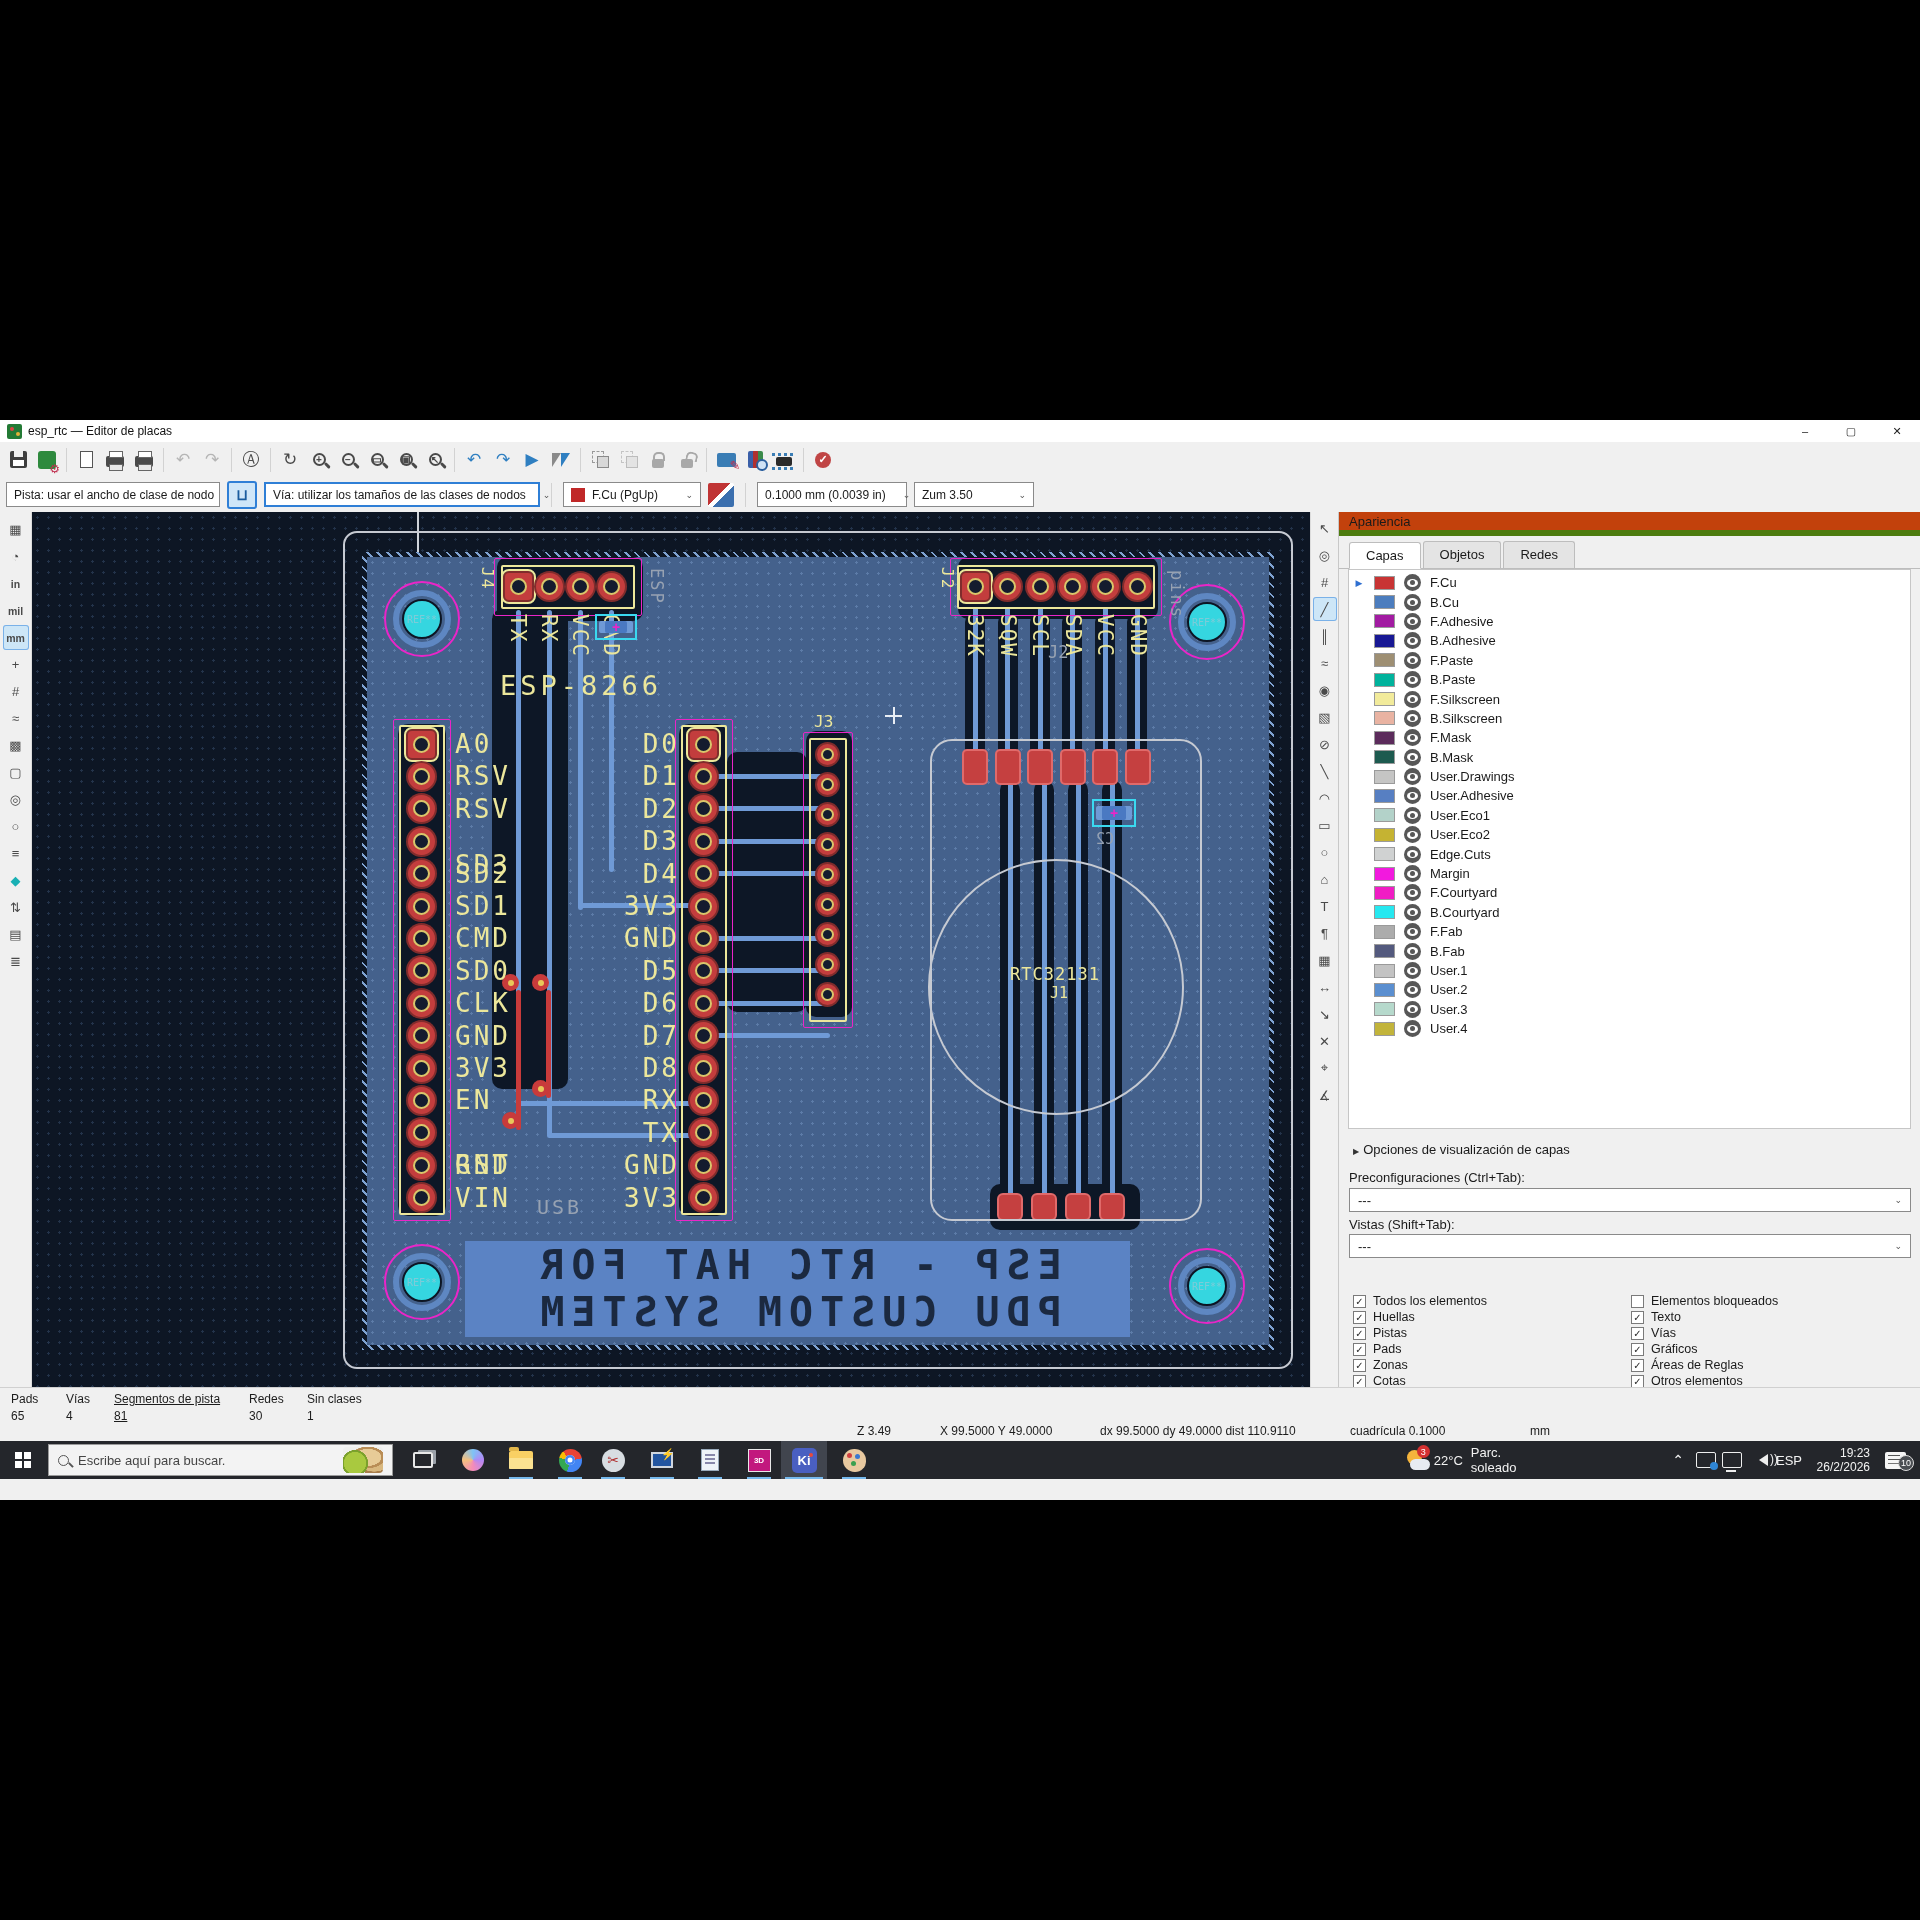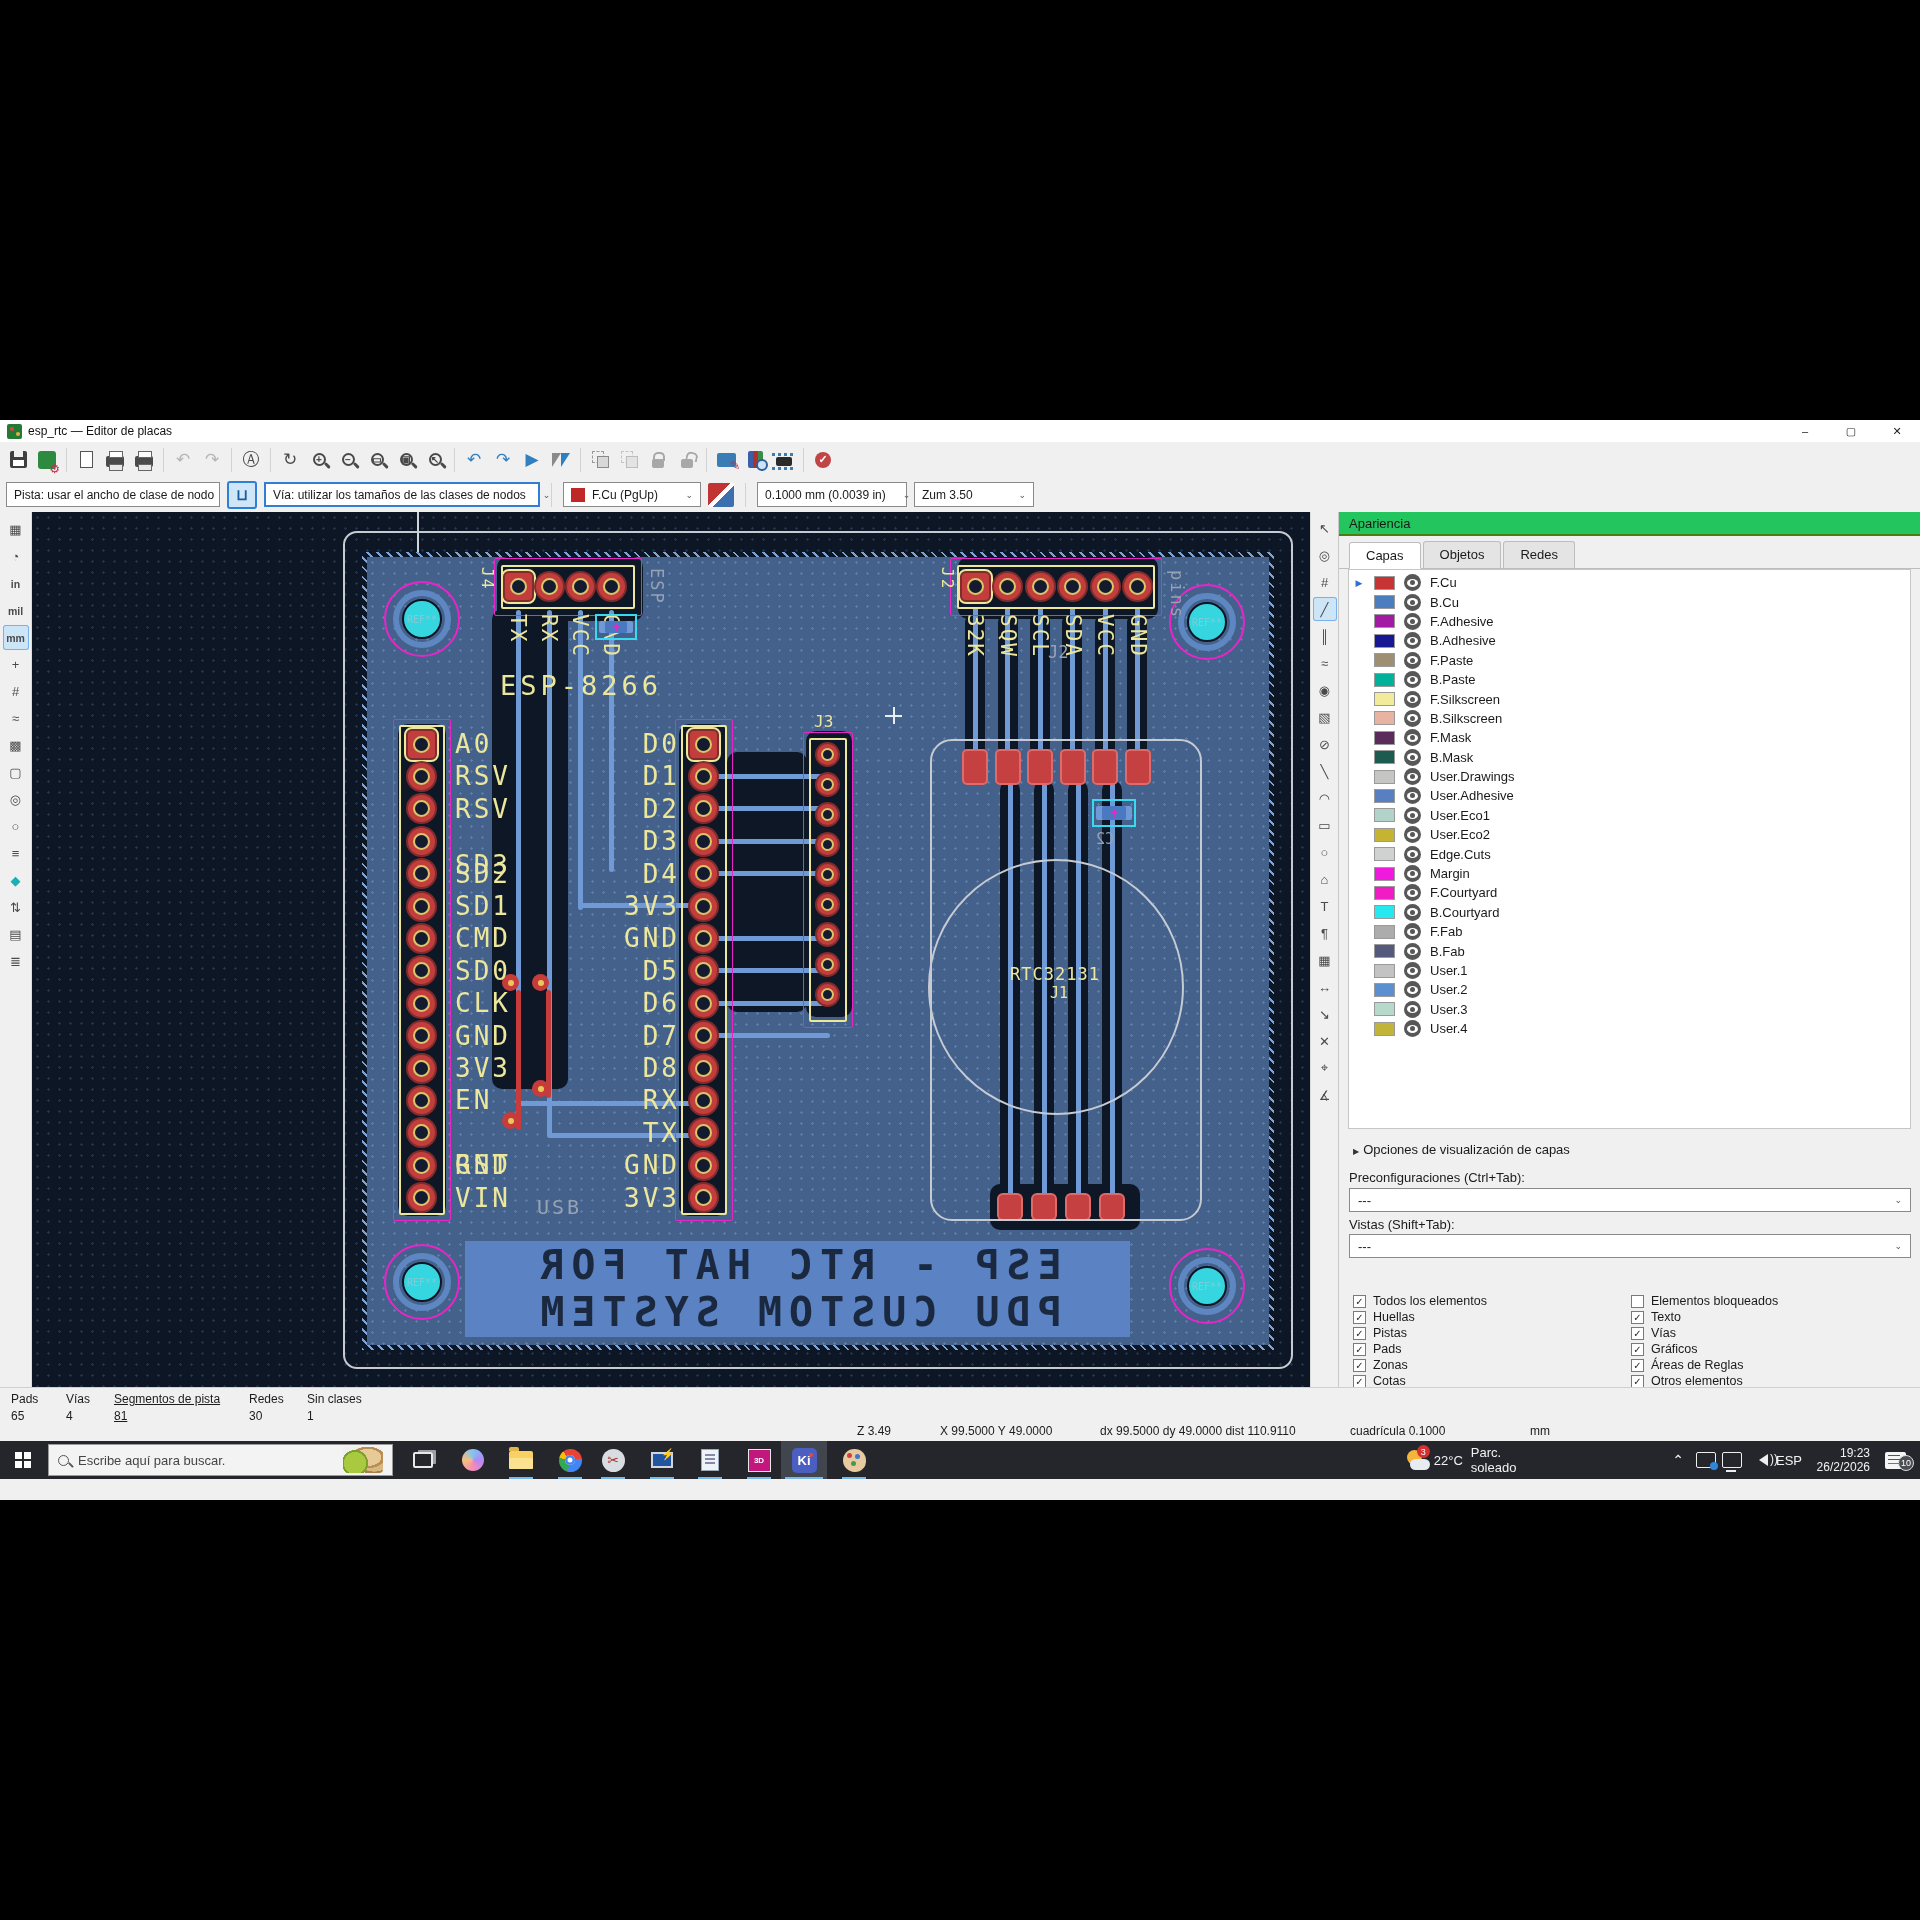--- a/index.html
+++ b/index.html
@@ -62,21 +62,21 @@
 .hole .ring{width:58px;height:58px;border-radius:50%;border:6px solid #5e87c2;display:flex;align-items:center;justify-content:center}
 .hole .disc{width:40px;height:40px;border-radius:50%;background:#35d6e0;border:2px solid #0c1524}
 .hole .rtext{position:absolute;color:#b9c3d2;font-size:10px;opacity:.55;font-family:"DejaVu Sans Mono",monospace}
 .cap{position:absolute;border:2px solid #3ad9f0;display:flex;align-items:center;justify-content:center}
 .cap .body{width:60%;height:58%;background:#4a79c2;border-radius:2px;box-shadow:-6px 0 0 #6f9ad6,6px 0 0 #6f9ad6}
 .cap::after{content:"+";position:absolute;color:#ea25c8;font-size:14px;font-weight:700}
 #seltext{background:#5b83c4;display:flex;flex-direction:column;align-items:center;justify-content:center;transform:scaleX(-1);color:#1b2940;font-family:"DejaVu Sans Mono",monospace;font-weight:700;font-size:40px;letter-spacing:7px;line-height:47px;white-space:nowrap}
 .xline{position:absolute;background:#e8edf4}
 
 #panel{width:582px;background:#f0f0f0;border-left:1px solid #c8c8c8;font-size:13px;color:#1a1a1a;position:relative}
-#ptitle{height:24px;display:flex;align-items:center;padding-left:10px;border-bottom:2px solid #4d7c0f;background:#22c55e}
+#ptitle{height:24px;display:flex;align-items:center;padding-left:10px;border-bottom:6px solid #4d7c0f;background:#c2410c}
 #tabs{display:flex;padding:5px 10px 0;gap:2px;background:#f0f0f0;border-bottom:1px solid #bdbdbd;height:33px}
 .tab{padding:5px 16px;border:1px solid #bdbdbd;border-bottom:none;background:#e4e4e4;border-radius:3px 3px 0 0}
 .tab.active{background:#fff;position:relative;top:1px;border-bottom:1px solid #fff}
 #layers{background:#fff;border:1px solid #c6c6c6;margin:0 9px;height:560px;overflow:hidden;padding-top:3px}
 .lrow{display:flex;align-items:center;height:19.4px;gap:9px;padding-left:4px}
 .lrow .arr{width:12px;font-size:9px;color:#2f6fd0;text-align:center}
 .swatch{width:21px;height:14px;border:1px solid #9a9a9a;flex:0 0 auto}
 .eye{width:17px;height:17px;border-radius:50%;background:#575757;position:relative;flex:0 0 auto}
 .eye::before{content:"";position:absolute;left:3px;top:4.5px;width:11px;height:8px;background:#fff;border-radius:50%}
 .eye::after{content:"";position:absolute;left:6px;top:6px;width:5px;height:5px;background:#575757;border-radius:50%}

